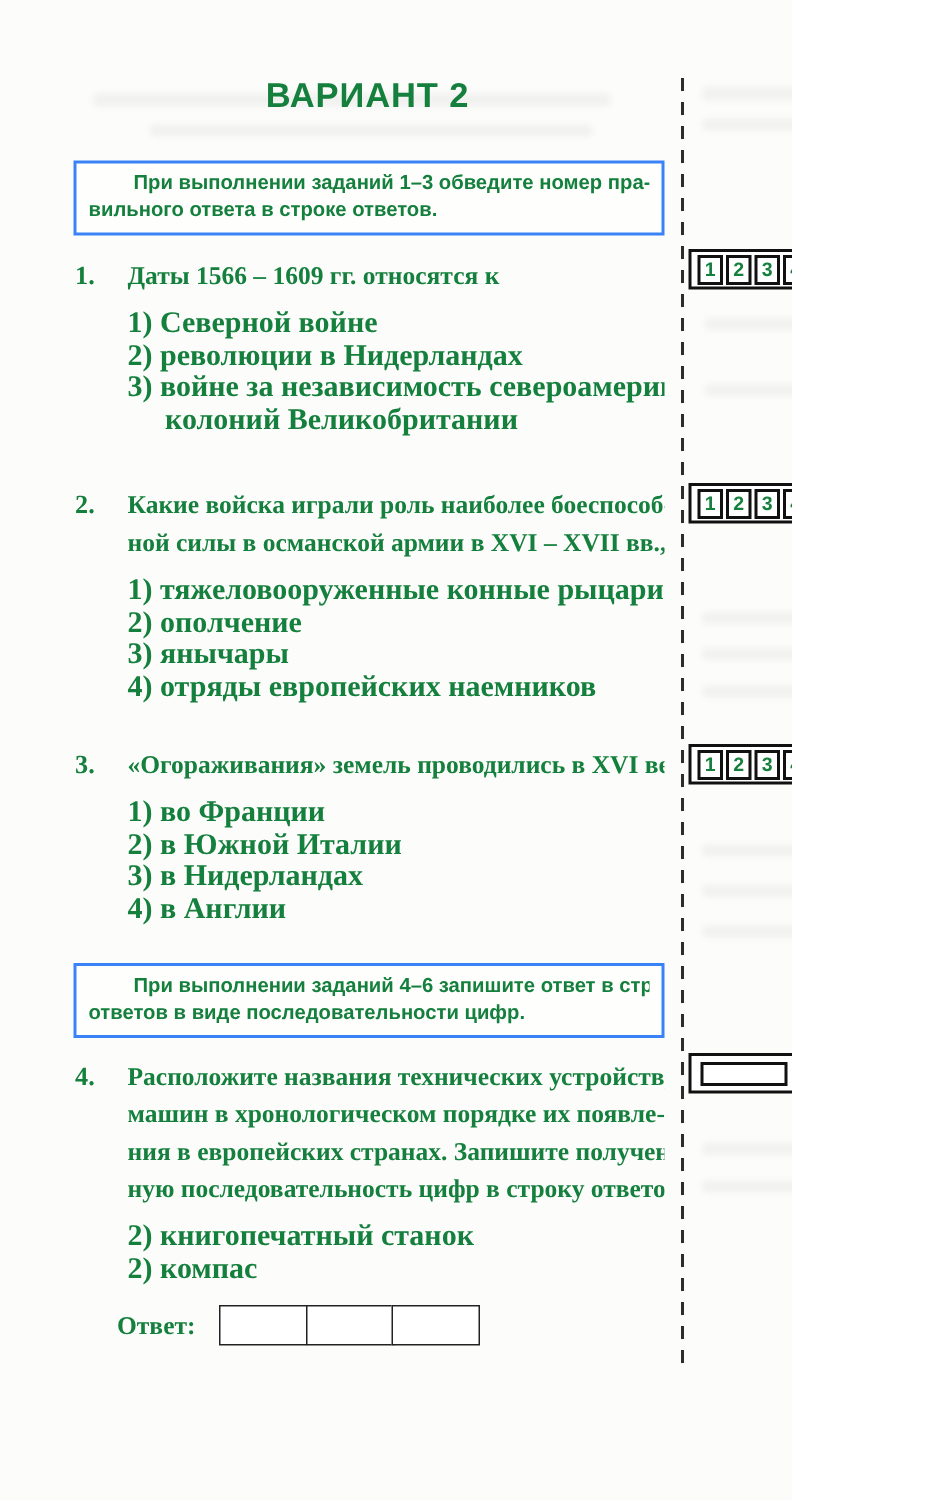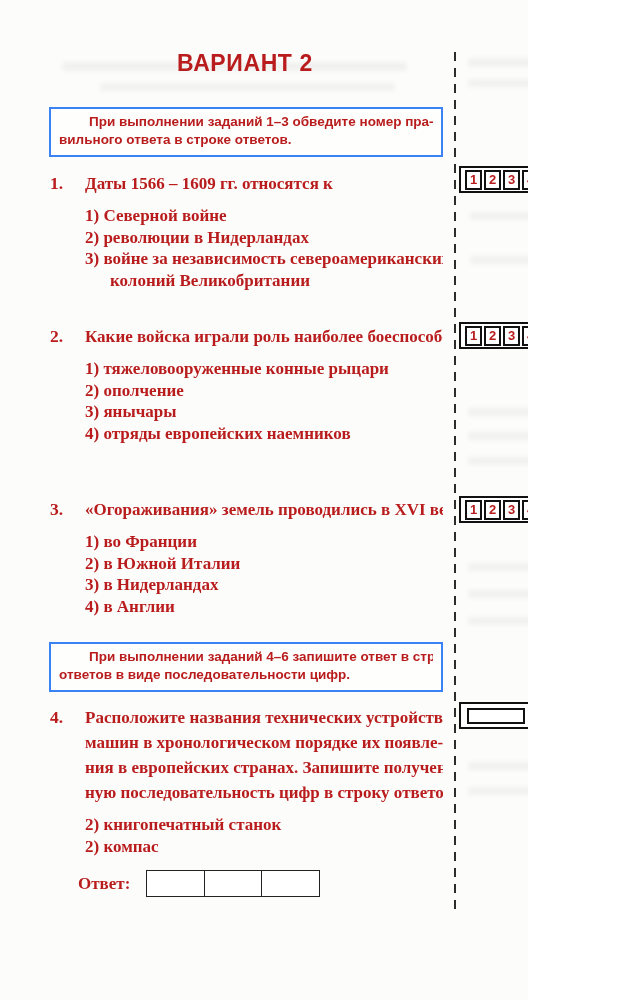--- a/index.html
+++ b/index.html
@@ -1,20 +1,20 @@
 <!DOCTYPE html>
 <html><head>
 <meta charset="utf-8">
 <style>
   html,body { margin:0; padding:0; }
   .page {
     position: relative;
     width: 528px; height: 1000px;
     background: #fcfcfb;
-    color: #b91c1c;
+    color: #15803d;
     font-family: "Liberation Serif", serif;
     overflow: hidden;
   }
 
   
   .smudge {
     position: absolute;
     background: #6a6a6a;
     opacity: 0.07;
     border-radius: 3px;
@@ -58,21 +58,21 @@
   .question { position: absolute; left: 47px; width: 396px; }
   .q-num {
     position: absolute; left: 3px; top: 0;
     font-weight: 700; font-size: 17.5px; line-height: 25px;
   }
   .q-body { margin-left: 38px; }
   .q-text { font-weight: 700; font-size: 17px; line-height: 25px; }
   .q-text .line { white-space: nowrap; overflow: hidden; }
   .q-text .line:not(:last-child) { text-align: justify; text-align-last: justify; }
   .q-options { margin-top: 9px; }
-  .option { font-weight: 700; font-size: 17px; line-height: 21.5px; }
+  .option { font-weight: 700; font-size: 20px; line-height: 21.5px; }
   .option .line { white-space: nowrap; overflow: hidden; }
   .option .line:not(:last-child) { text-align: justify; text-align-last: justify; }
   .option .line + .line { padding-left: 25px; }
 
   
   .ans-row {
     position: absolute;
     left: 459px; width: 120px; height: 27px;
     box-sizing: border-box;
     border: 2px solid #111;
@@ -171,20 +171,21 @@
         </div>
       </div>
     </div>
   </div>
 
   <div class="question" style="top:324px;">
     <div class="q-num">2.</div>
     <div class="q-body">
       <div class="q-text">
         <div class="line">Какие войска играли роль наиболее боеспособ-</div>
+        <div class="line">ной силы в османской армии в XVI – XVII вв.,</div>
       </div>
       <div class="q-options">
         <div class="option">
           <div class="line">1) тяжеловооруженные конные рыцари</div>
         </div>
         <div class="option">
           <div class="line">2) ополчение</div>
         </div>
         <div class="option">
           <div class="line">3) янычары</div>

